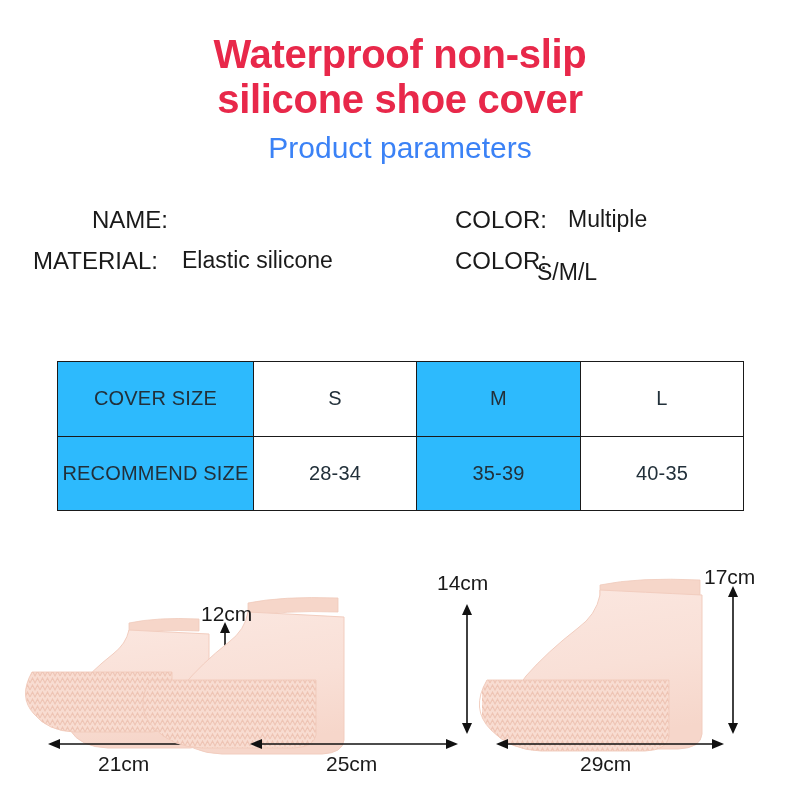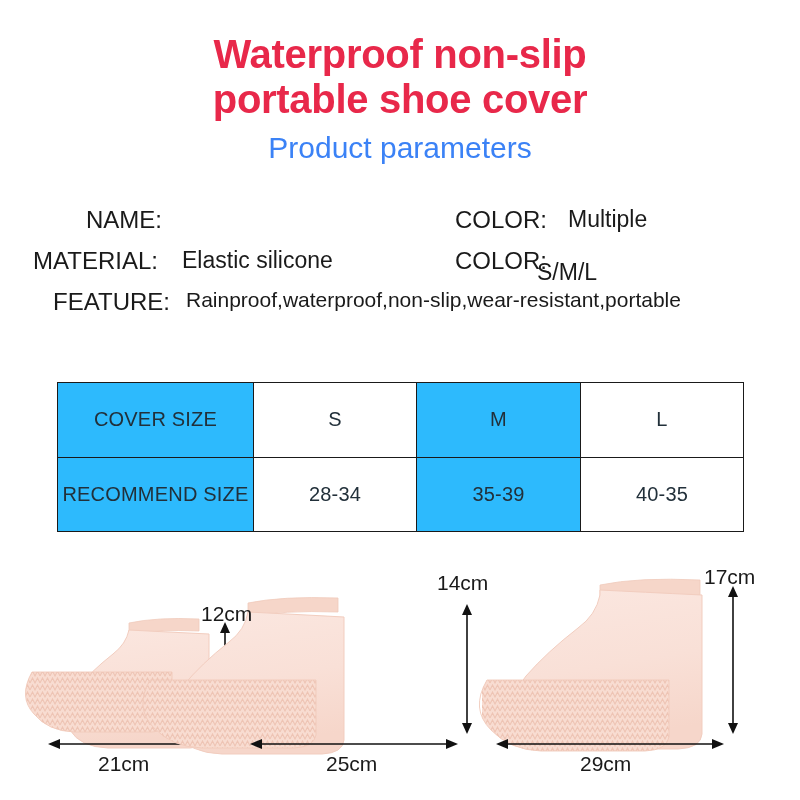--- a/index.html
+++ b/index.html
@@ -66,38 +66,38 @@
     text-align: right;
     font-weight: 400;
     white-space: nowrap;
   }
   .p-value {
     font-size: 23px;
     color: #1a1a1a;
     font-weight: 400;
     white-space: nowrap;
   }
-  .row1-l { position: absolute; left: 4px;   width: 158px; }
+  .row1-l { position: absolute; left: 10px;   width: 158px; }
   .row1-v { position: absolute; left: 168px; }
   .row1-l2 { position: absolute; left: 455px; width: 90px; text-align: left; }
   .row1-v2 { position: absolute; left: 568px; }
 
   .row2-l { position: absolute; left: 0;   width: 158px; }
   .row2-v { position: absolute; left: 182px; }
   .row2-l2 { position: absolute; left: 455px; width: 90px; text-align: right; }
   .row2-v2 { position: absolute; left: 537px; margin-top: 12px; }
 
   .row3-l { position: absolute; left: 0;   width: 170px; }
   .row3-v { position: absolute; left: 186px; font-size: 21px; }
 
   
   .size-table {
     position: absolute;
     left: 57px;
-    top: 382px;
+    top: 361px;
     width: 686px;
     height: 150px;
     border-collapse: collapse;
     table-layout: fixed;
   }
   .size-table td {
     border: 1.6px solid #1a1a1a;
     height: 50px;
     text-align: center;
     vertical-align: middle;
@@ -130,44 +130,40 @@
     font-family: "Liberation Sans", sans-serif;
   }
 </style>
 </head>
 <body>
 
 <div id="page">
 
   <div class="title-wrap">
     <div class="title-line">Waterproof non-slip</div>
-    <div class="title-line">portable shoe cover</div>
+    <div class="title-line">silicone shoe cover</div>
   </div>
 
   <div class="subtitle">Product parameters</div>
 
   <div class="params">
 
     <div class="param-row">
       <span class="p-label row1-l">NAME:</span>
       <span class="p-label row1-l2">COLOR:</span>
       <span class="p-value row1-v2">Multiple</span>
     </div>
 
     <div class="param-row">
       <span class="p-label row2-l">MATERIAL:</span>
       <span class="p-value row2-v">Elastic silicone</span>
       <span class="p-label row2-l2">COLOR:</span>
       <span class="p-value row2-v2">S/M/L</span>
     </div>
 
-    <div class="param-row">
-      <span class="p-label row3-l">FEATURE:</span>
-      <span class="p-value row3-v">Rainproof,waterproof,non-slip,wear-resistant,portable</span>
-    </div>
 
   </div>
 
   <table class="size-table">
     <colgroup>
       <col class="col-label">
         <col class="col-s">
         <col class="col-m">
         <col class="col-l">
     </colgroup>

